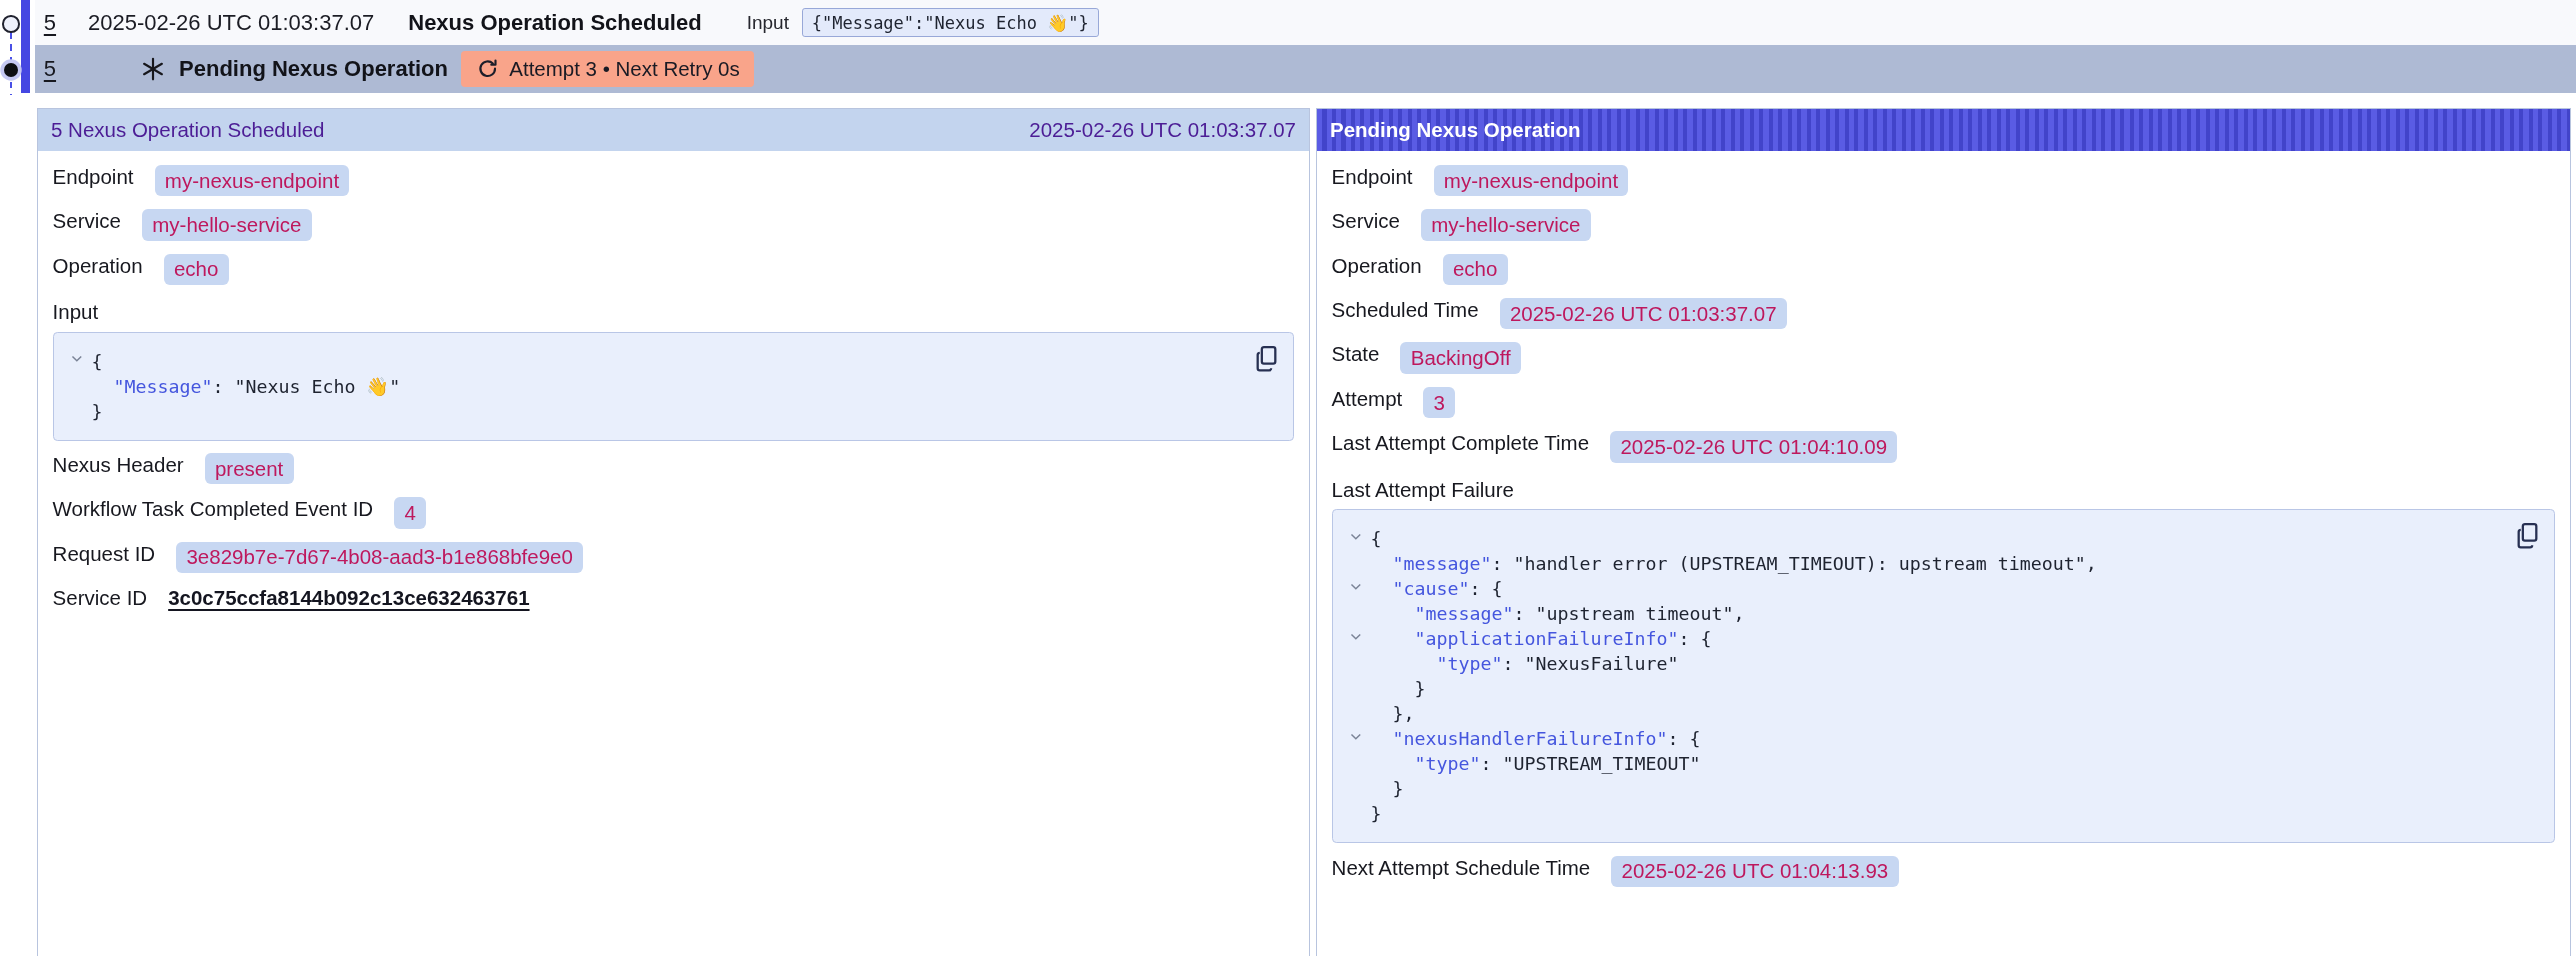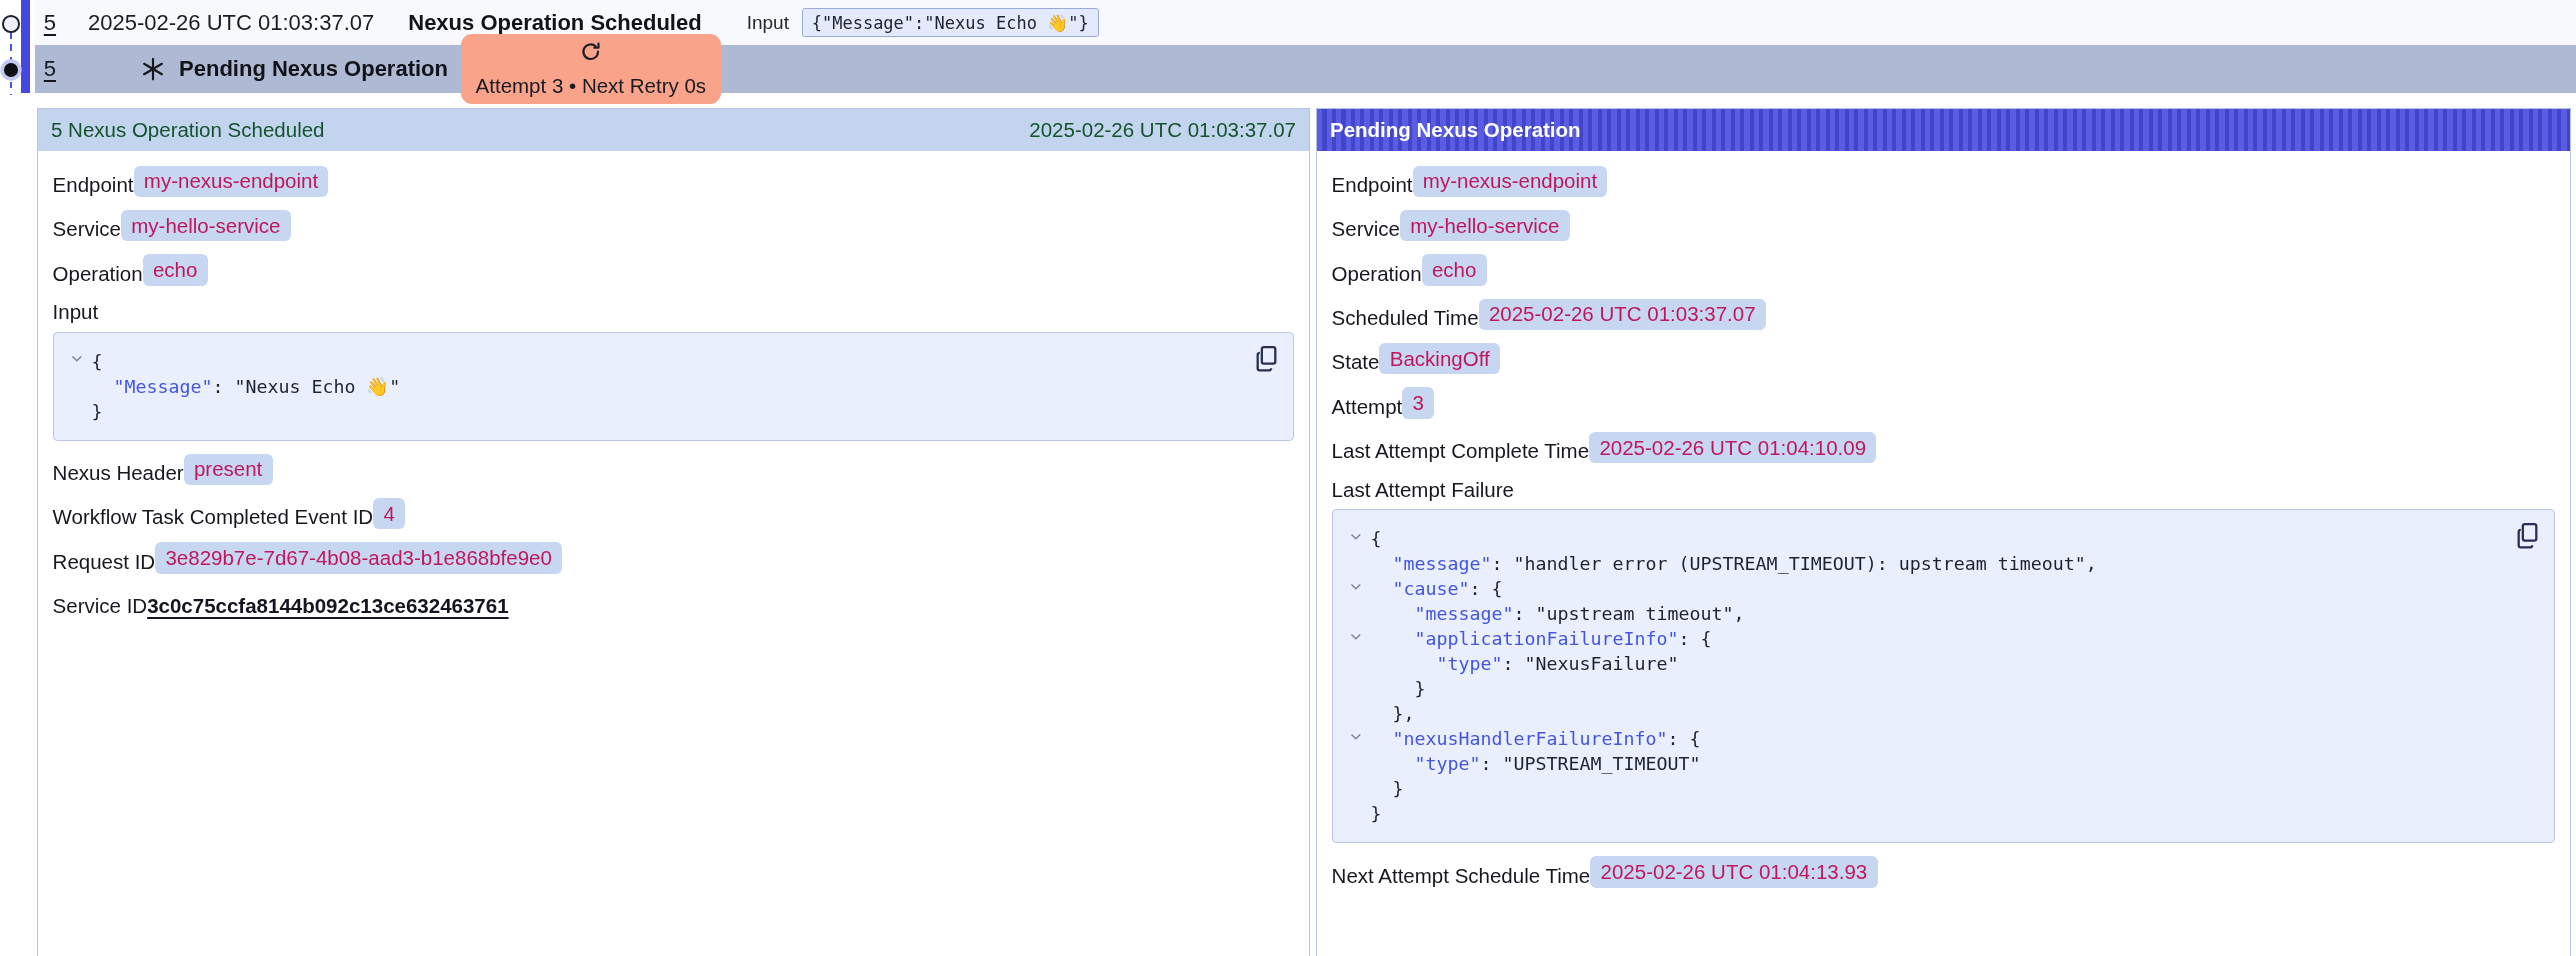--- a/index.html
+++ b/index.html
@@ -24,35 +24,35 @@
   .ev-row2 { top:45px; height:48px; background:#aebad4; padding-left:8.8px; }
   .ev-id { font-size:22px; color:#17181f; text-decoration:underline; text-underline-offset:3.7px; cursor:pointer; }
   .ev-time { font-size:22px; margin-left:32px; color:#1b1c24; }
   .ev-title { font-size:22px; font-weight:700; margin-left:34px; color:#121319; }
   .ev-input-label { font-size:19px; margin-left:45px; color:#26272e; }
   .ev-input-preview { margin-left:13px; font-family:"DejaVu Sans Mono", monospace; font-size:17px;
     color:#1e2330; background:#e3eafb; border:1.5px solid #98a8d8; border-radius:2.9px; padding:3.7px 8.8px; }
   .asterisk { margin-left:84px; display:flex; align-items:center; }
   .ev-title2 { font-size:22px; font-weight:700; margin-left:13px; color:#121319; }
   .retry-badge { margin-left:13px; display:flex; align-items:center; gap:10.3px;
-    background:#f9a48a; border-radius:11px; padding:5.9px 14.6px; font-size:20.5px; color:#191a24;flex-direction:column; }
+    background:#f9a48a; border-radius:4px; padding:5.9px 14.6px; font-size:20.5px; color:#191a24; }
 
   
   .panel { position:absolute; top:108px; background:#ffffff; border:1.5px solid #b8c4de; }
   .panel-left  { left:37px;  width:1273px; height:871px; }
   .panel-right { left:1316px; width:1255px; height:871px; }
   .panel-header { height:42px; display:flex; align-items:center; justify-content:space-between;
     padding:0 13px; font-size:20.5px; }
-  .panel-header-plain { background:#c3d4ee; color:#14532d; font-weight:500; }
+  .panel-header-plain { background:#c3d4ee; color:#4c1d95; font-weight:500; }
   .panel-header-striped {
     background:repeating-linear-gradient(90deg,#5a5ce4 0 5.1px,#4244ca 5.1px 9.5px);
     color:#ffffff; font-weight:600; }
   .panel-body { padding:1.5px 14.6px 14.6px 14.6px; }
 
-  .field-row { display:flex; align-items:flex-end; gap:0; min-height:32px; margin:12.4px 0; font-size:20.5px; }
+  .field-row { display:flex; align-items:flex-start; gap:21px; min-height:32px; margin:12.4px 0; font-size:20.5px; }
   .field-label { color:#17181f; white-space:nowrap; }
   .field-value.badge { background:#c7d7f2; border-radius:5.9px; padding:3.7px 10.3px; color:#be185d; }
   .field-value.link { text-decoration:underline; text-underline-offset:4.4px; cursor:pointer; color:#141520;font-weight:bold; }
   .section-label { font-size:20.5px; margin:14.6px 0 7.3px 0; color:#17181f; }
 
   
   .code-block { position:relative; background:#e9effc; border:1.5px solid #b9c6e6; border-radius:4.4px;
     padding:16px 51px 16px 8.8px; margin:1.5px 0 5.9px 0; }
   .code-line { display:flex; align-items:flex-start; line-height:25px; }
   .gutter { width:29px; min-width:29px; display:flex; justify-content:center; padding-top:6.6px; cursor:pointer; }

